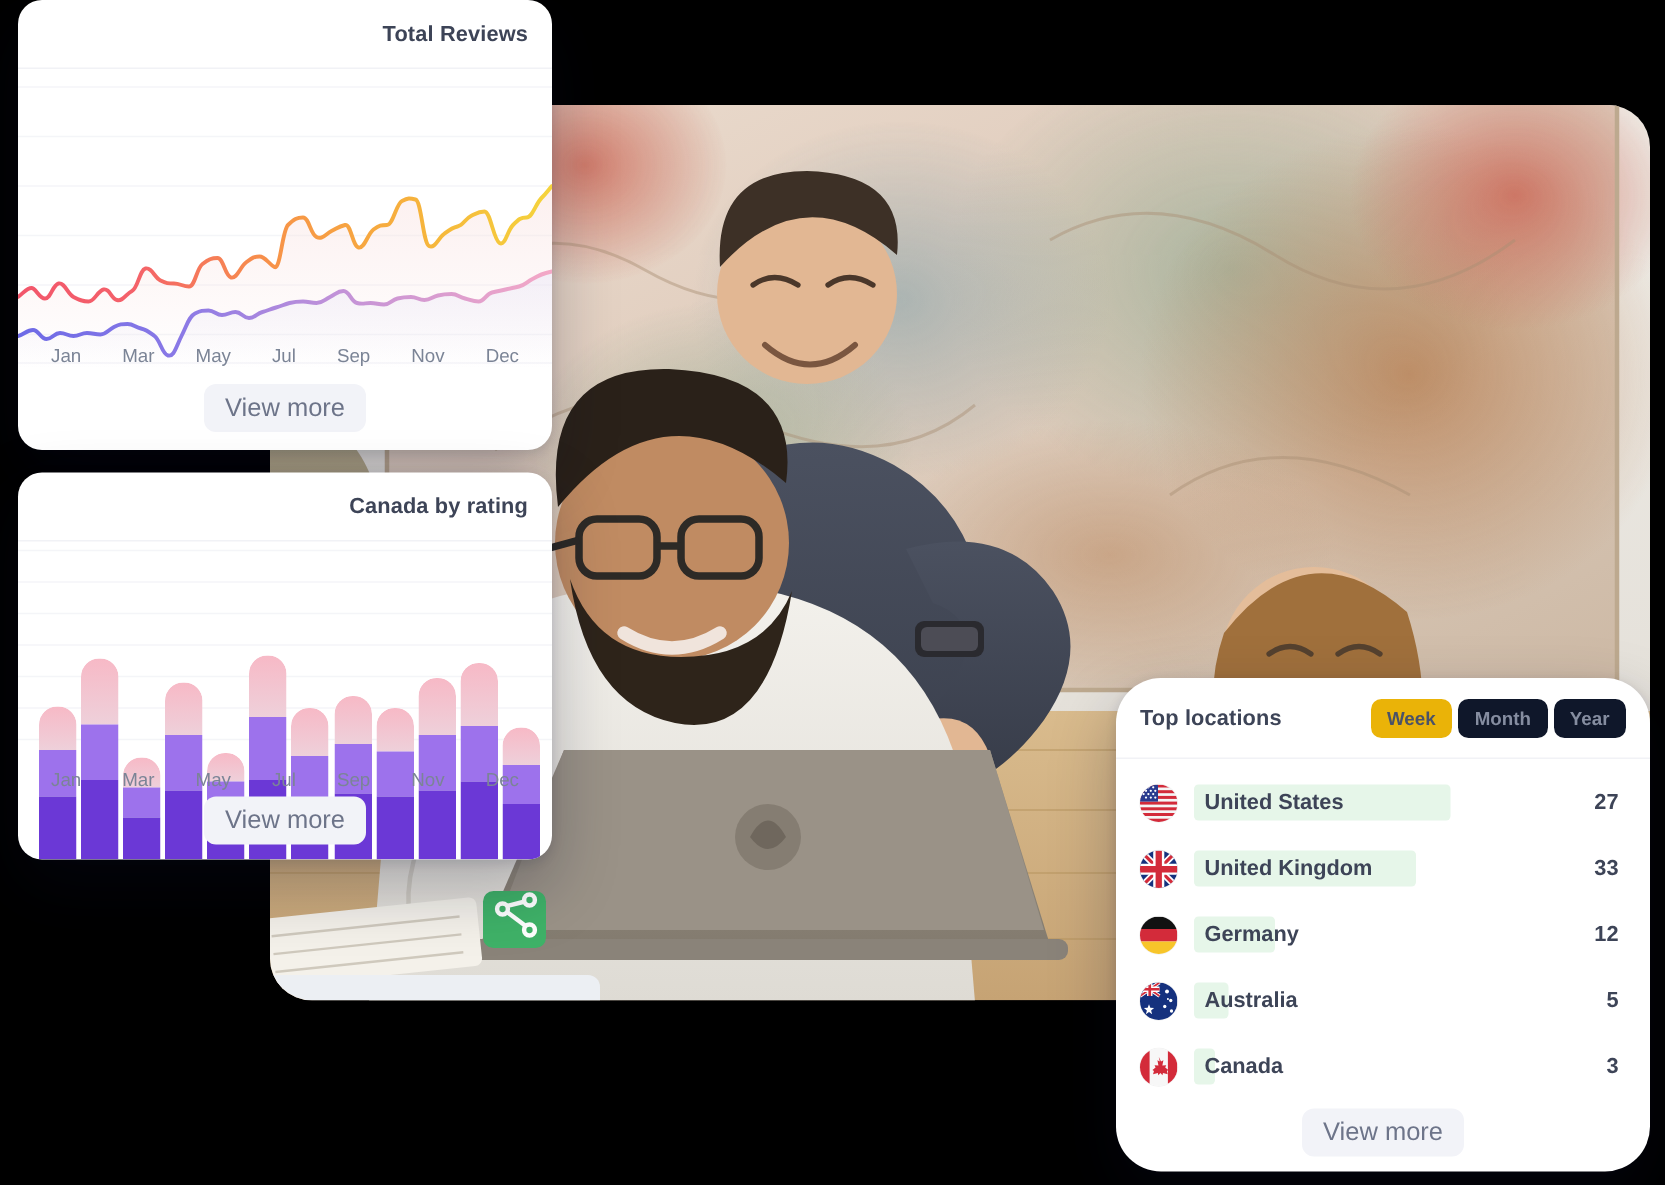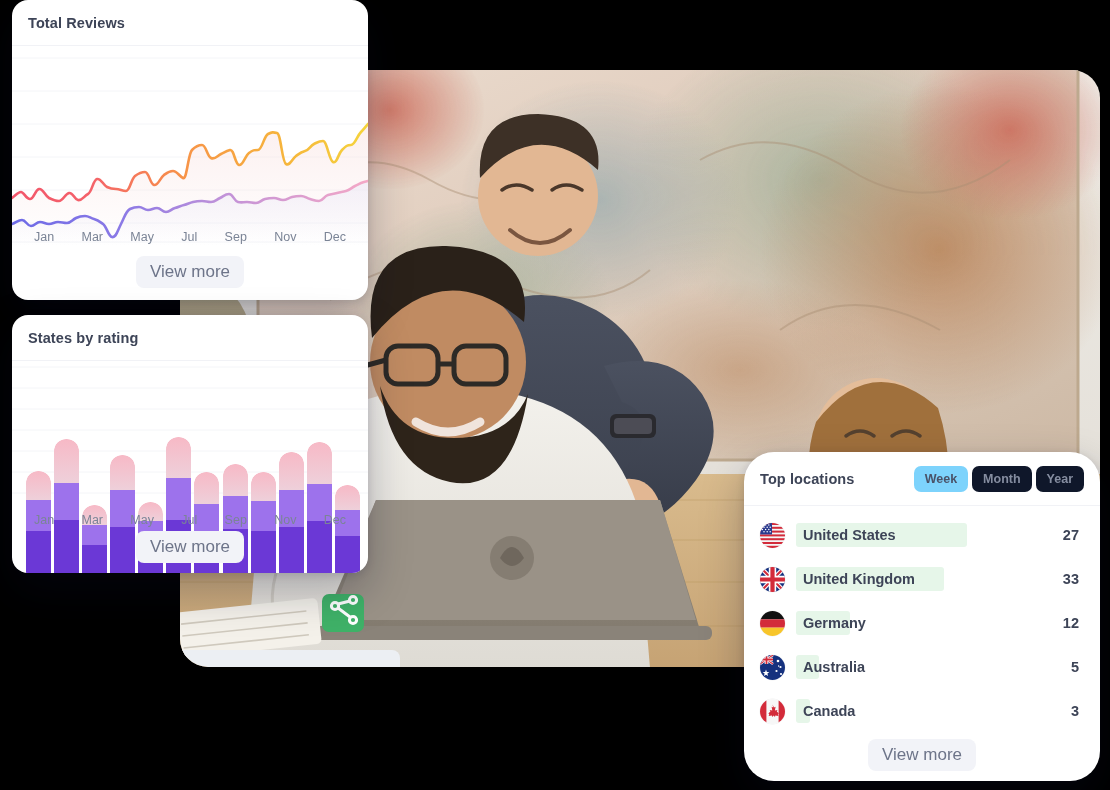--- a/index.html
+++ b/index.html
@@ -19,21 +19,21 @@
   .photo svg{display:block;width:100%;height:100%;}
 
   
   .card{
     position:absolute;background:#ffffff;border-radius:16px;
     box-shadow:0 18px 44px rgba(10,14,40,.28), 0 2px 8px rgba(10,14,40,.12);
     overflow:hidden;
   }
   .card-head{
     height:46px;display:flex;align-items:center;padding:12px 16px;
-    border-bottom:1px solid #f1f2f6;box-sizing:border-box;
+    border-bottom:1px solid #f1f2f6;box-sizing:border-box;justify-content:flex-end;
   }
   .card-title{
     font-size:14.5px;font-weight:700;color:#3d4457;letter-spacing:.1px;
   }
 
   
   #card-total{left:12px;top:0;width:356px;height:300px;}
   .chart-wrap{position:relative;width:356px;height:254px;}
   .chart-wrap svg{display:block;}
   .months{
@@ -84,21 +84,21 @@
   .loc-head{
     height:54px;display:flex;align-items:center;justify-content:space-between;
     padding:0 16px;border-bottom:1px solid #f1f2f6;box-sizing:border-box;
   }
   .seg-ctrl{display:flex;gap:4px;}
   .seg-btn{
     font-family:"Liberation Sans", sans-serif;
     font-size:12.5px;font-weight:700;color:#858da0;background:#0f172a;
     border:none;border-radius:7px;padding:6px 11px;cursor:pointer;
   }
-  .seg-btn.active{background:#7dd3fc;color:#4a5268;}
+  .seg-btn.active{background:#eab308;color:#4a5268;}
   .loc-list{padding:7px 21px 0 16px;}
   .loc-row{
     display:flex;align-items:center;height:44px;
   }
   .flag{
     width:25px;height:25px;border-radius:50%;overflow:hidden;flex:0 0 25px;
     box-shadow:0 0 0 .5px rgba(0,0,0,.06);
   }
   .flag svg{display:block;width:25px;height:25px;}
   .loc-name-wrap{
@@ -339,21 +339,21 @@
       </div>
 
       <div class="viewmore-row">
         <button class="viewmore">View more</button>
       </div>
     </div>
   </div>
 
   <div class="card" id="card-rating">
     <div class="card-head">
-      <div class="card-title">States by rating</div>
+      <div class="card-title">Canada by rating</div>
     </div>
 
     <div class="bars-wrap">
       <svg class="bars-area" width="356" height="155" viewBox="0 0 356 155" aria-hidden="true">
         <g stroke="#f4f5f8" stroke-width="1">
           <path d="M0 6 H356"></path>
             <path d="M0 27 H356"></path>
             <path d="M0 48 H356"></path>
           <path d="M0 69 H356"></path>
             <path d="M0 90 H356"></path>

